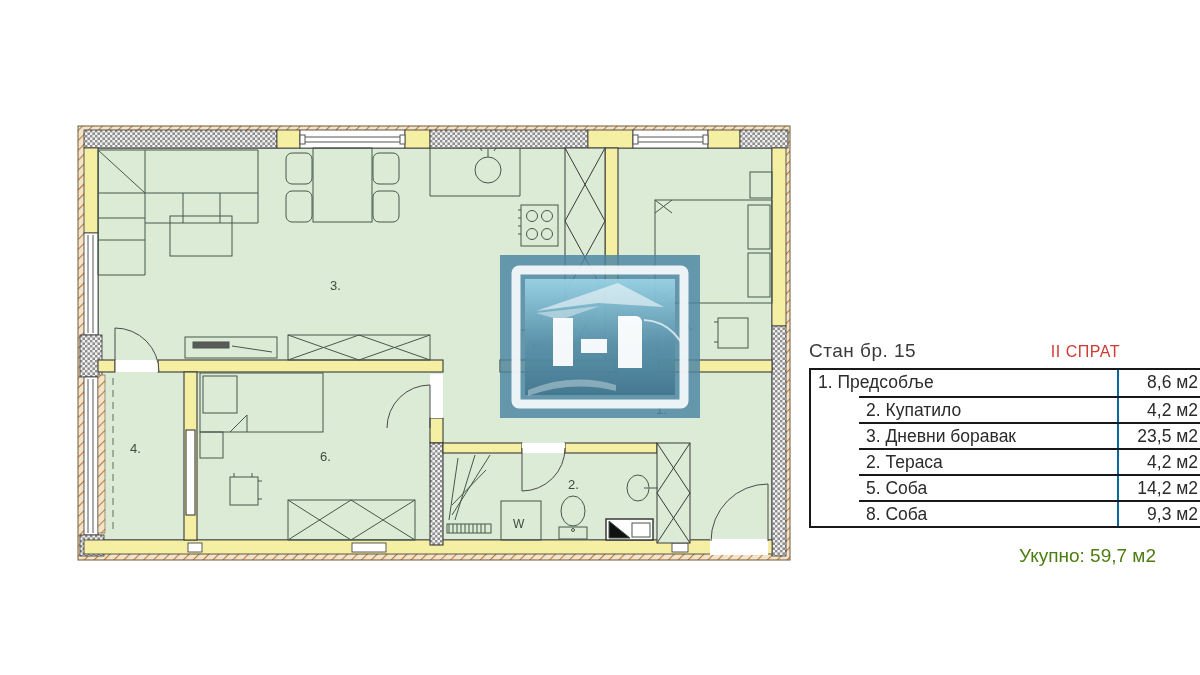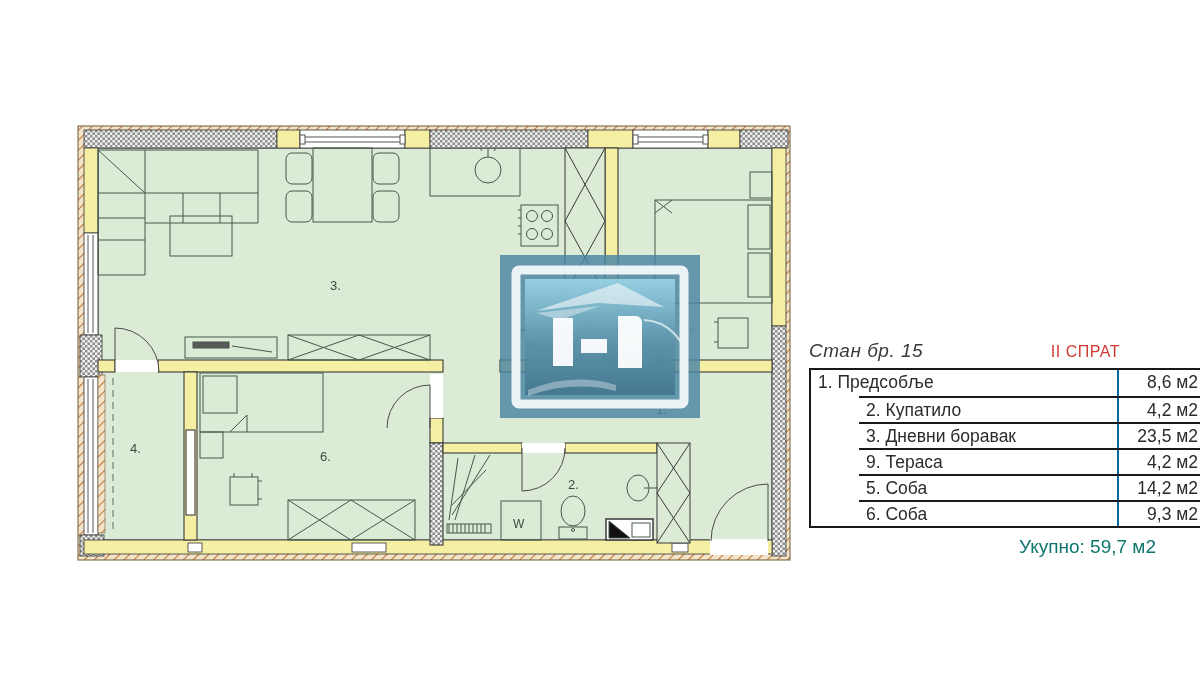--- a/index.html
+++ b/index.html
@@ -3,29 +3,29 @@
 <meta charset="utf-8">
 <style>
   html,body{margin:0;padding:0;background:#ffffff;}
   .page{position:relative;width:1200px;height:675px;background:#fff;overflow:hidden;
         font-family:"Liberation Sans",sans-serif;color:#2e2e2e;}
   .plan-wrap{position:absolute;left:0;top:0;width:1200px;height:675px;}
   
   .info{position:absolute;left:809px;top:340px;width:347px;}
   .info-header{display:flex;justify-content:space-between;align-items:baseline;
                height:26px;margin-bottom:2px;}
-  .apt-title{font-size:19px;letter-spacing:.5px;color:#3a3a3a;font-style:italic;}
+  .apt-title{font-size:19px;letter-spacing:.5px;color:#3a3a3a;}
   .floor-label{font-size:16px;letter-spacing:.5px;color:#cf3a32;padding-right:36px;}
   .area-table{border:2px solid #181818;width:396px;box-sizing:border-box;}
   .area-row{display:flex;height:26px;line-height:25px;box-sizing:border-box;}
   .area-row + .area-row{border-top:2px solid #181818;margin-left:48px;}
   .cell-name{flex:1;padding-left:7px;font-size:17.5px;color:#2b2b2b;white-space:nowrap;overflow:hidden;}
   .cell-area{width:86px;border-left:2px solid #0369a1;text-align:right;padding-right:5px;
              font-size:17.5px;color:#2b2b2b;box-sizing:border-box;}
-  .total-line{margin-top:8px;text-align:right;font-size:19px;color:#0f766e;}
+  .total-line{margin-top:17px;text-align:right;font-size:19px;color:#4d7c0f;}
 </style>
 </head>
 <body>
 
 <div class="page">
 
   <div class="plan-wrap">
   <svg width="1200" height="675" viewBox="0 0 1200 675">
     <defs>
       <pattern id="insul" width="7" height="7" patternUnits="userSpaceOnUse" patternTransform="rotate(45)">
@@ -286,28 +286,28 @@
       </div>
       <div class="area-row">
         <span class="cell-name">2. Купатило</span>
         <span class="cell-area">4,2 м2</span>
       </div>
       <div class="area-row">
         <span class="cell-name">3. Дневни боравак</span>
         <span class="cell-area">23,5 м2</span>
       </div>
       <div class="area-row">
-        <span class="cell-name">9. Тераса</span>
+        <span class="cell-name">2. Тераса</span>
         <span class="cell-area">4,2 м2</span>
       </div>
       <div class="area-row">
         <span class="cell-name">5. Соба</span>
         <span class="cell-area">14,2 м2</span>
       </div>
       <div class="area-row">
-        <span class="cell-name">6. Соба</span>
+        <span class="cell-name">8. Соба</span>
         <span class="cell-area">9,3 м2</span>
       </div>
     </div>
     <div class="total-line">Укупно: 59,7 м2</div>
   </div>
 
 </div>
 
 </body></html>

